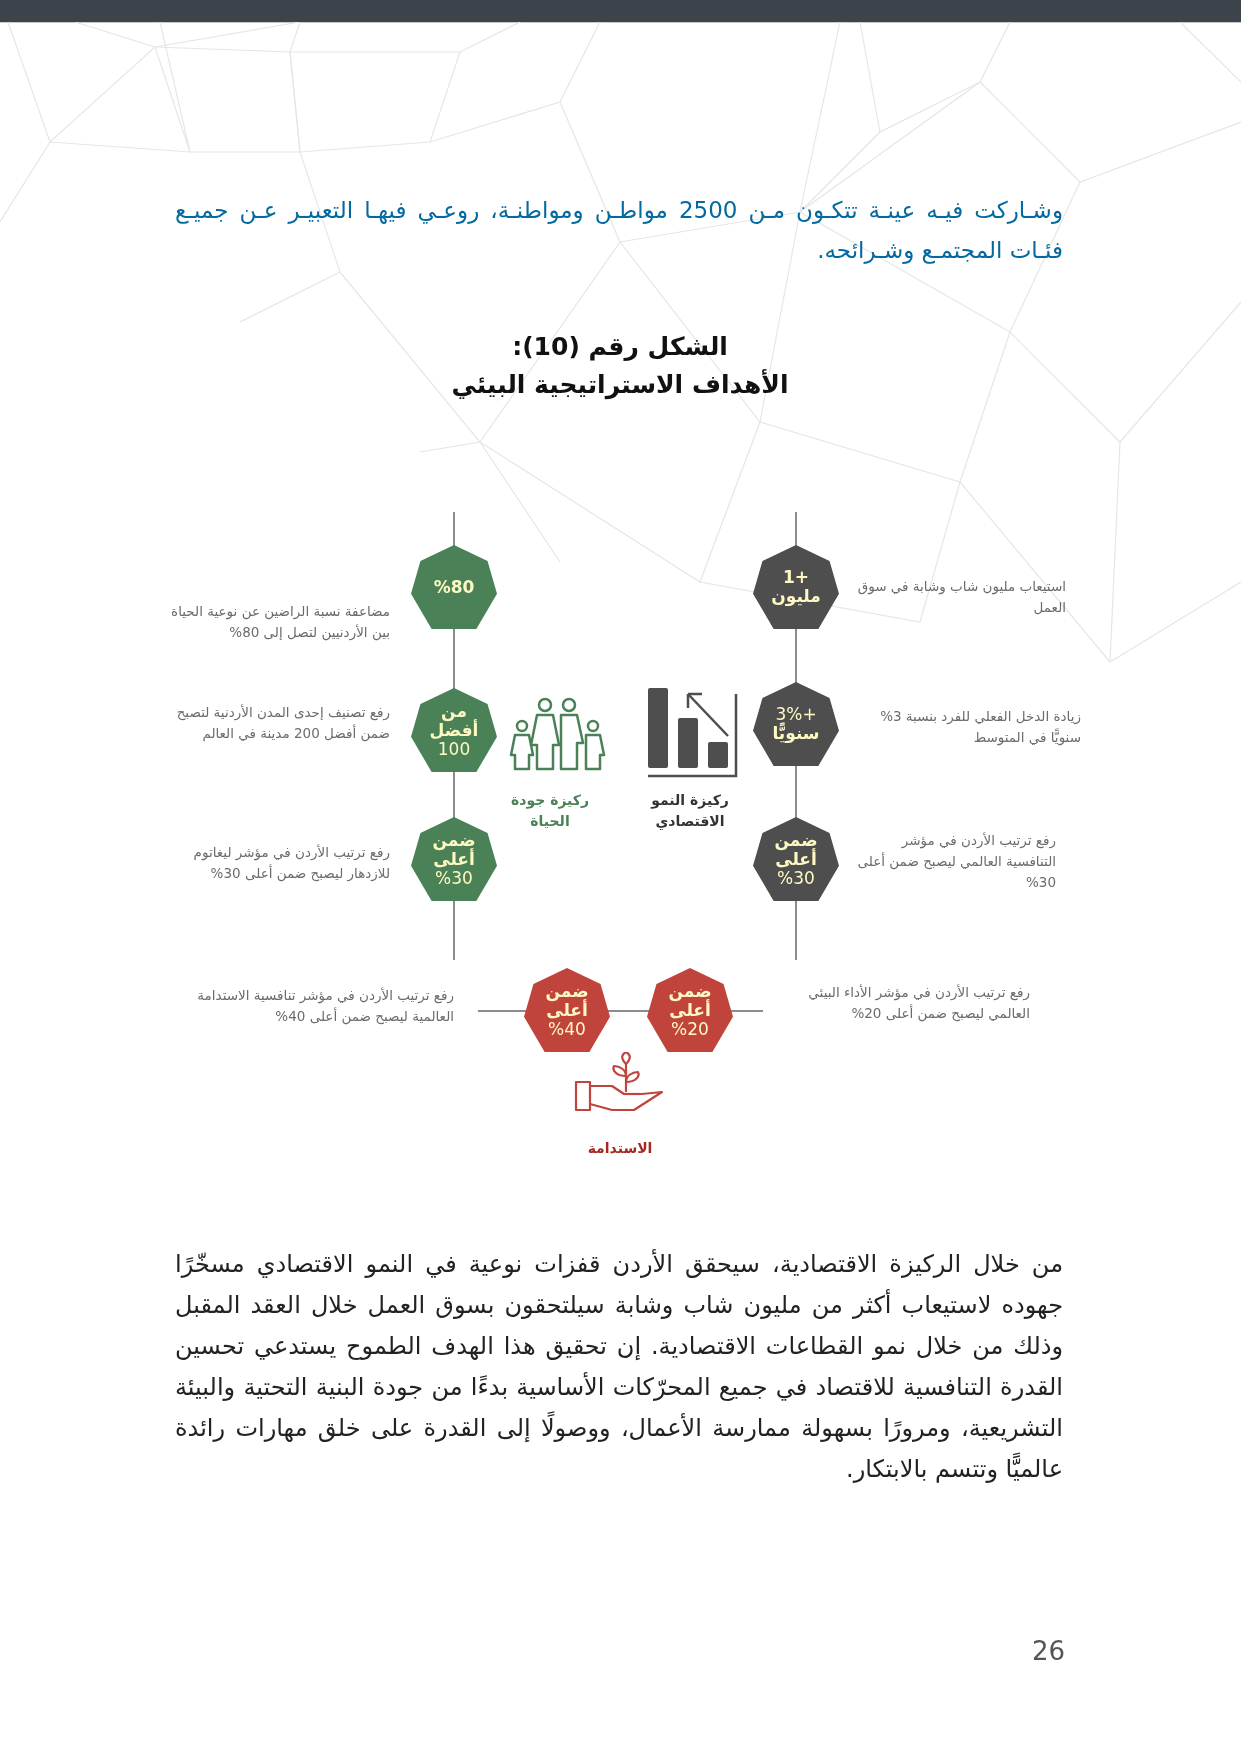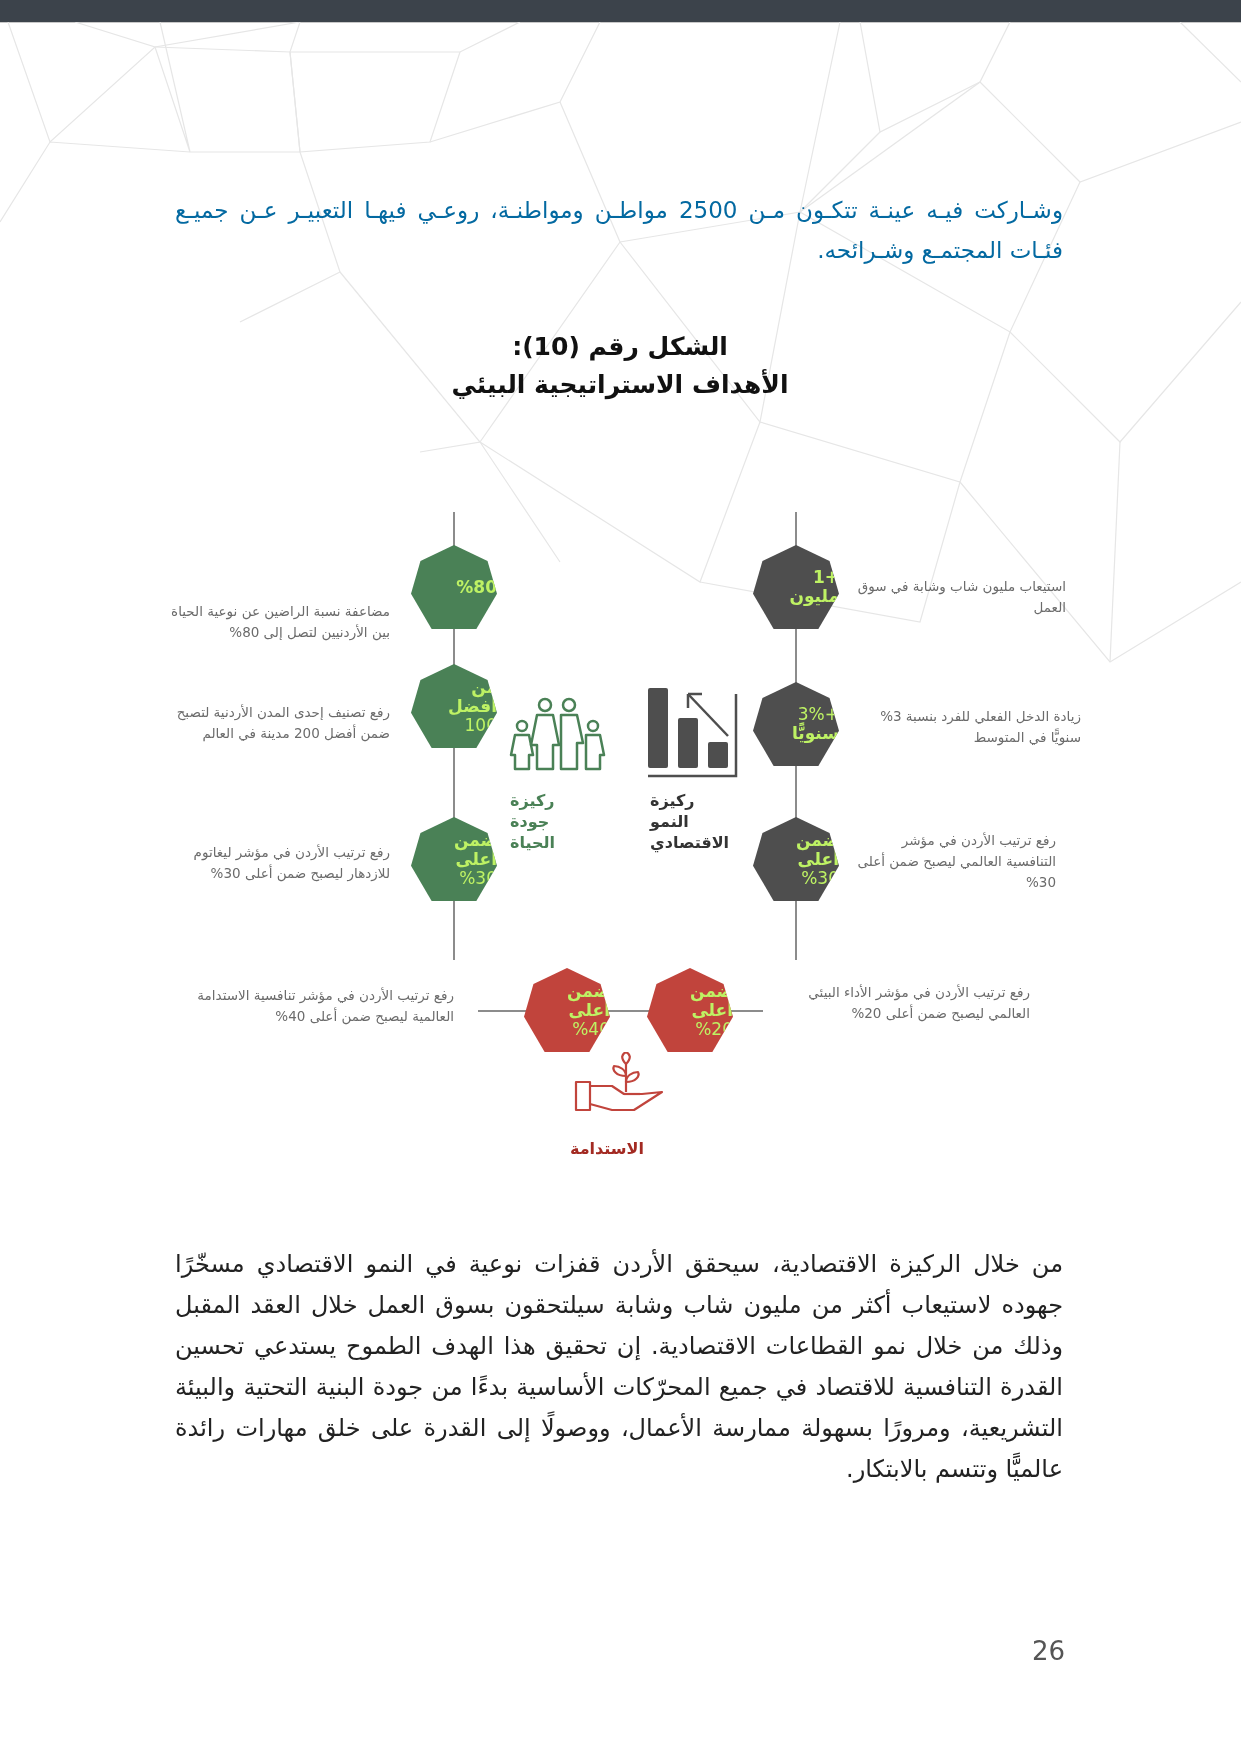--- a/index.html
+++ b/index.html
@@ -7,32 +7,32 @@
          font-family:"DejaVu Sans", sans-serif; color:#222; }
   .topbar { position:absolute; left:0; top:0; width:1241px; height:22px; background:#3c434b; border-bottom:1px solid #c8c8c8; }
   .bg-lines { position:absolute; left:0; top:22px; width:1241px; height:660px; }
   .intro { position:absolute; left:175px; top:190px; width:888px; direction:rtl; text-align:justify;
            font-size:23px; line-height:40px; color:#0369a1; text-align-last:right; }
   .fig-title { position:absolute; left:300px; top:328px; width:640px; text-align:center; direction:rtl;
                font-weight:bold; font-size:25px; line-height:38px; color:#111; }
   .diagram { position:absolute; left:0; top:500px; width:1241px; height:680px; }
   .vline { position:absolute; width:2px; background:#8c8c8c; }
   .hline { position:absolute; height:2px; background:#8c8c8c; }
-  .hept { position:absolute; width:86px; height:84px; display:flex; flex-direction:column; align-items:flex-start; justify-content:center;
+  .hept { position:absolute; width:86px; height:84px; display:flex; flex-direction:column; align-items:center; justify-content:center;
           clip-path:polygon(50% 0%, 89% 19%, 100% 58%, 76% 100%, 24% 100%, 0% 58%, 11% 19%);
-          color:#bef264; direction:rtl; text-align:center; line-height:19px; }
+          color:#fef9c3; direction:rtl; text-align:center; line-height:19px; }
   .hept.green { background:#4a8156; }
   .hept.dark { background:#4e4e4e; }
   .hept.red { background:#c1443c; }
   .hept .b { font-weight:bold; font-size:17px; }
   .hept .n { font-size:17px; }
   .desc { position:absolute; direction:rtl; font-size:13.5px; line-height:21px; color:#6b6b6b; }
   .desc.left { text-align:right; }
   .desc.right { text-align:right; }
-  .pillar { position:absolute; direction:rtl; text-align:left; font-weight:bold; font-size:16px; line-height:21px; }
+  .pillar { position:absolute; direction:rtl; text-align:center; font-weight:bold; font-size:14px; line-height:21px; }
   .body-para { position:absolute; left:175px; top:1218px; width:888px; direction:rtl; text-align:justify;
                text-align-last:right; font-size:24px; line-height:41px; color:#222;margin-top:26px; }
   .page-num { position:absolute; left:1020px; top:1636px; width:45px; text-align:right; font-size:26px; color:#555; font-family:"DejaVu Sans", sans-serif; }
 </style>
 </head>
 <body>
 
 <div class="topbar"></div>
 
 <svg class="bg-lines" viewBox="0 0 1241 660" xmlns="http://www.w3.org/2000/svg">
@@ -75,21 +75,21 @@
   <div class="vline" style="left:453px; top:12px; height:448px;"></div>
   <div class="vline" style="left:795px; top:12px; height:448px;"></div>
 
   <div class="hline" style="left:478px; top:510px; width:285px;"></div>
 
   <div class="hept green" style="left:411px; top:45px;">
     <span class="b">%80</span>
   </div>
   <div class="desc left" style="left:160px; top:66px; width:230px;margin-top:35px;">مضاعفة نسبة الراضين عن نوعية الحياة بين الأردنيين لتصل إلى 80%</div>
 
-  <div class="hept green" style="left:411px; top:164px;">
+  <div class="hept green" style="left:411px; top:188px;">
     <span class="b">من</span>
     <span class="b">أفضل</span>
     <span class="n">100</span>
   </div>
   <div class="desc left" style="left:160px; top:202px; width:230px;">رفع تصنيف إحدى المدن الأردنية لتصبح ضمن أفضل 200 مدينة في العالم</div>
 
   <div class="hept green" style="left:411px; top:317px;">
     <span class="b">ضمن</span>
     <span class="b">أعلى</span>
     <span class="n">%30</span>

